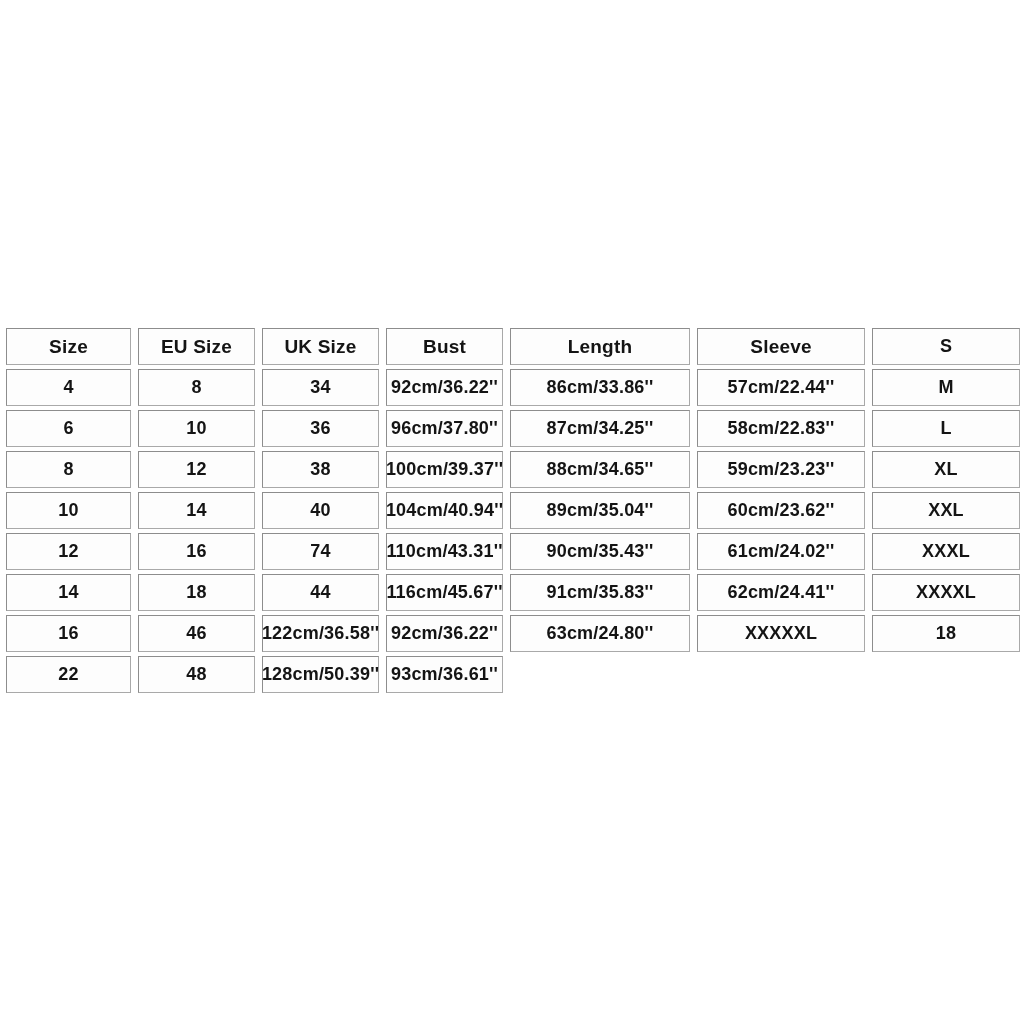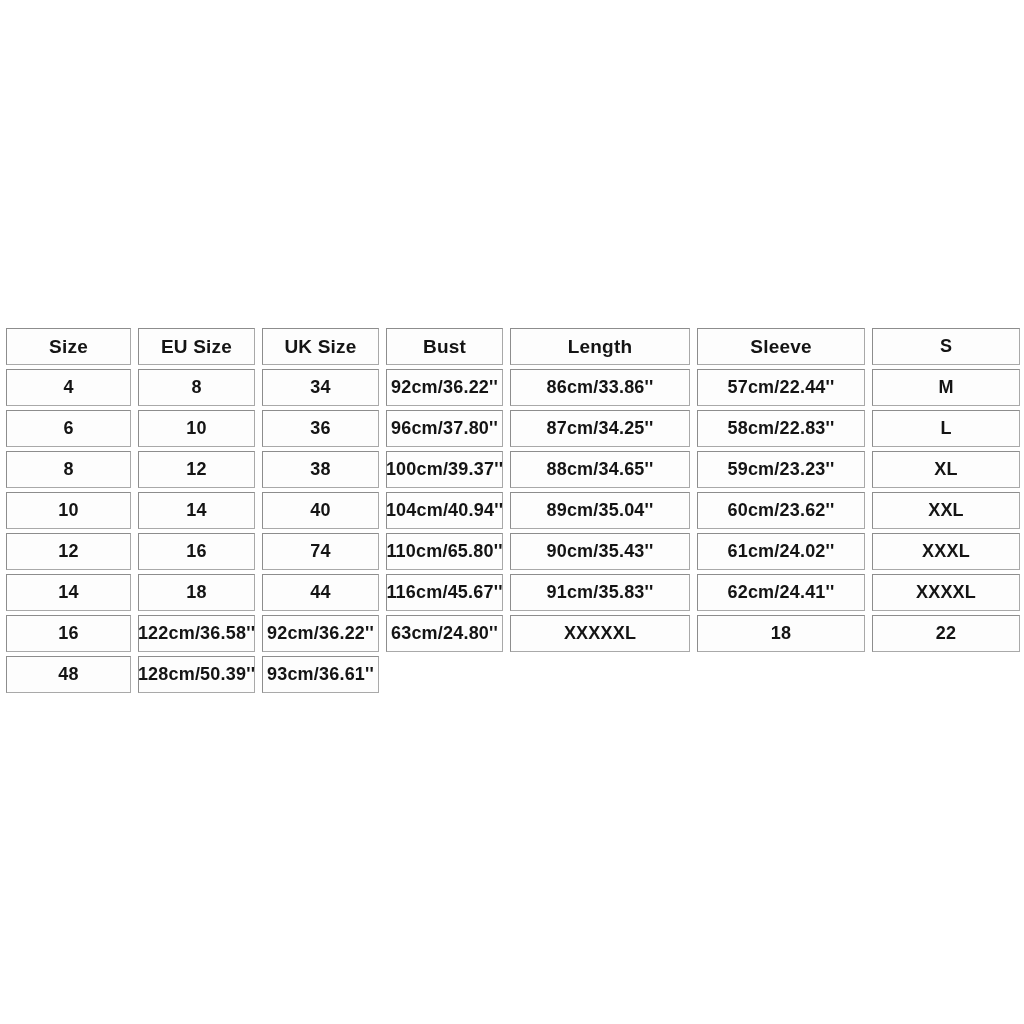--- a/index.html
+++ b/index.html
@@ -85,32 +85,33 @@
       <div class="cell">10</div>
       <div class="cell">14</div>
       <div class="cell">40</div>
       <div class="cell">104cm/40.94''</div>
       <div class="cell">89cm/35.04''</div>
       <div class="cell">60cm/23.62''</div>
       <div class="cell">XXL</div>
       <div class="cell">12</div>
       <div class="cell">16</div>
       <div class="cell">74</div>
-      <div class="cell">110cm/65.80''</div>
+      <div class="cell">110cm/43.31''</div>
       <div class="cell">90cm/35.43''</div>
       <div class="cell">61cm/24.02''</div>
       <div class="cell">XXXL</div>
       <div class="cell">14</div>
       <div class="cell">18</div>
       <div class="cell">44</div>
       <div class="cell">116cm/45.67''</div>
       <div class="cell">91cm/35.83''</div>
       <div class="cell">62cm/24.41''</div>
       <div class="cell">XXXXL</div>
       <div class="cell">16</div>
+      <div class="cell">46</div>
       <div class="cell">122cm/36.58''</div>
       <div class="cell">92cm/36.22''</div>
       <div class="cell">63cm/24.80''</div>
       <div class="cell">XXXXXL</div>
       <div class="cell">18</div>
       <div class="cell">22</div>
       <div class="cell">48</div>
       <div class="cell">128cm/50.39''</div>
       <div class="cell">93cm/36.61''</div>
     </div>

